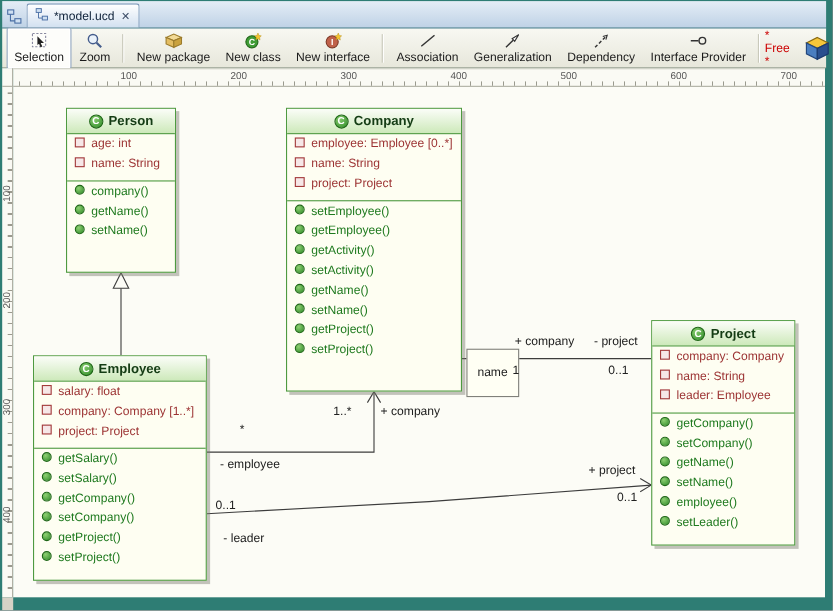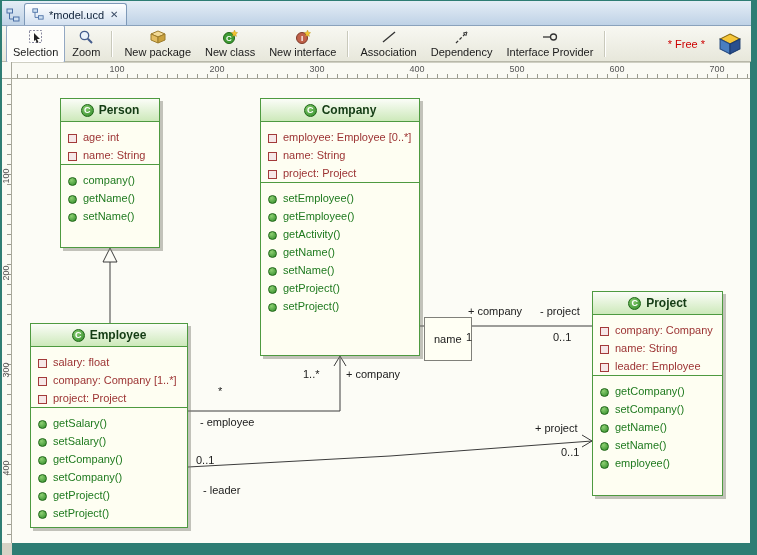--- a/index.html
+++ b/index.html
@@ -50,21 +50,21 @@
   .uml-class{position:absolute;box-sizing:border-box;background:#fefef2;border:1px solid #4e9a40;
              box-shadow:3px 3px 0 rgba(125,125,112,.45);font-size:11px;}
   .uml-header{display:flex;align-items:center;justify-content:center;gap:5px;height:22px;
               background:linear-gradient(#fbfdf8,#cde9ba);border-bottom:1px solid #4e9a40;
               font-size:12px;font-weight:bold;color:#143c14;}
   .cicon{display:inline-flex;align-items:center;justify-content:center;width:13px;height:13px;
          border-radius:50%;background:radial-gradient(circle at 35% 30%,#86cc6e,#2f8a28);
          border:1px solid #1e6616;color:#fff;font-size:9px;font-weight:bold;box-sizing:border-box;}
   ul.sec{list-style:none;margin:0;padding:3px 0;}
   ul.attrs{border-bottom:1px solid #4e9a40;}
-  li.row{display:flex;align-items:flex-end;gap:6px;height:18px;padding:0 7px;box-sizing:border-box;}
+  li.row{display:flex;align-items:flex-start;gap:6px;height:18px;padding:0 7px;box-sizing:border-box;}
   .aicon{width:7px;height:7px;border:1px solid #a33a3a;background:#f6e7e7;flex:none;box-sizing:content-box;}
   .micon{width:9px;height:9px;border-radius:50%;background:radial-gradient(circle at 35% 30%,#8ed072,#2f8a28);
          border:1px solid #1e6616;flex:none;box-sizing:border-box;}
   .attr-text{color:#9c3333;white-space:nowrap;}
   .meth-text{color:#1f7a1f;white-space:nowrap;}
   
   .rlabel{position:absolute;font-size:11px;color:#202020;white-space:nowrap;}
   .name-box{position:absolute;background:#fffff4;border:1px solid #80807a;padding:15px 9px;
             font-size:11px;color:#202020;}
 </style>
@@ -145,20 +145,29 @@
       <span class="tb-label">New interface</span>
     </div>
     <div class="tb-sep"></div>
     <div class="tb-btn">
       <span class="tb-icon">
         <svg width="16" height="16" viewBox="0 0 16 16">
             <line x1="2" y1="13" x2="14" y2="3" stroke="#333" stroke-width="1.3"></line>
           </svg>
       </span>
       <span class="tb-label">Association</span>
+    </div>
+    <div class="tb-btn">
+      <span class="tb-icon">
+        <svg width="16" height="16" viewBox="0 0 16 16">
+            <line x1="2" y1="14" x2="8.5" y2="7.5" stroke="#333" stroke-width="1.3"></line>
+            <polygon points="13.5,2.5 7.6,6.2 9.9,8.5" fill="#fff" stroke="#333"></polygon>
+          </svg>
+      </span>
+      <span class="tb-label">Generalization</span>
     </div>
     <div class="tb-btn">
       <span class="tb-icon">
         <svg width="16" height="16" viewBox="0 0 16 16">
             <line x1="2" y1="14" x2="12.5" y2="3.5" stroke="#333" stroke-width="1.3" stroke-dasharray="3 2"></line>
             <polyline points="9,4.2 13,3 11.8,7" fill="none" stroke="#333"></polyline>
           </svg>
       </span>
       <span class="tb-label">Dependency</span>
     </div>
@@ -281,20 +290,24 @@
         <li class="row">
             <span class="micon"></span>
             <span class="meth-text">getEmployee()</span>
           </li>
         <li class="row">
             <span class="micon"></span>
             <span class="meth-text">getActivity()</span>
           </li>
         <li class="row">
             <span class="micon"></span>
+            <span class="meth-text">setActivity()</span>
+          </li>
+        <li class="row">
+            <span class="micon"></span>
             <span class="meth-text">getName()</span>
           </li>
         <li class="row">
             <span class="micon"></span>
             <span class="meth-text">setName()</span>
           </li>
         <li class="row">
             <span class="micon"></span>
             <span class="meth-text">getProject()</span>
           </li>
@@ -338,20 +351,24 @@
             <span class="meth-text">getName()</span>
           </li>
         <li class="row">
             <span class="micon"></span>
             <span class="meth-text">setName()</span>
           </li>
         <li class="row">
             <span class="micon"></span>
             <span class="meth-text">employee()</span>
           </li>
+        <li class="row">
+            <span class="micon"></span>
+            <span class="meth-text">setLeader()</span>
+          </li>
       </ul>
     </div>
 
     <div class="uml-class" style="left:18px;top:244px;width:158px;height:205px">
       <div class="uml-header">
         <span class="cicon">C</span>
         <span>Employee</span>
       </div>
       <ul class="sec attrs">
         <li class="row">

